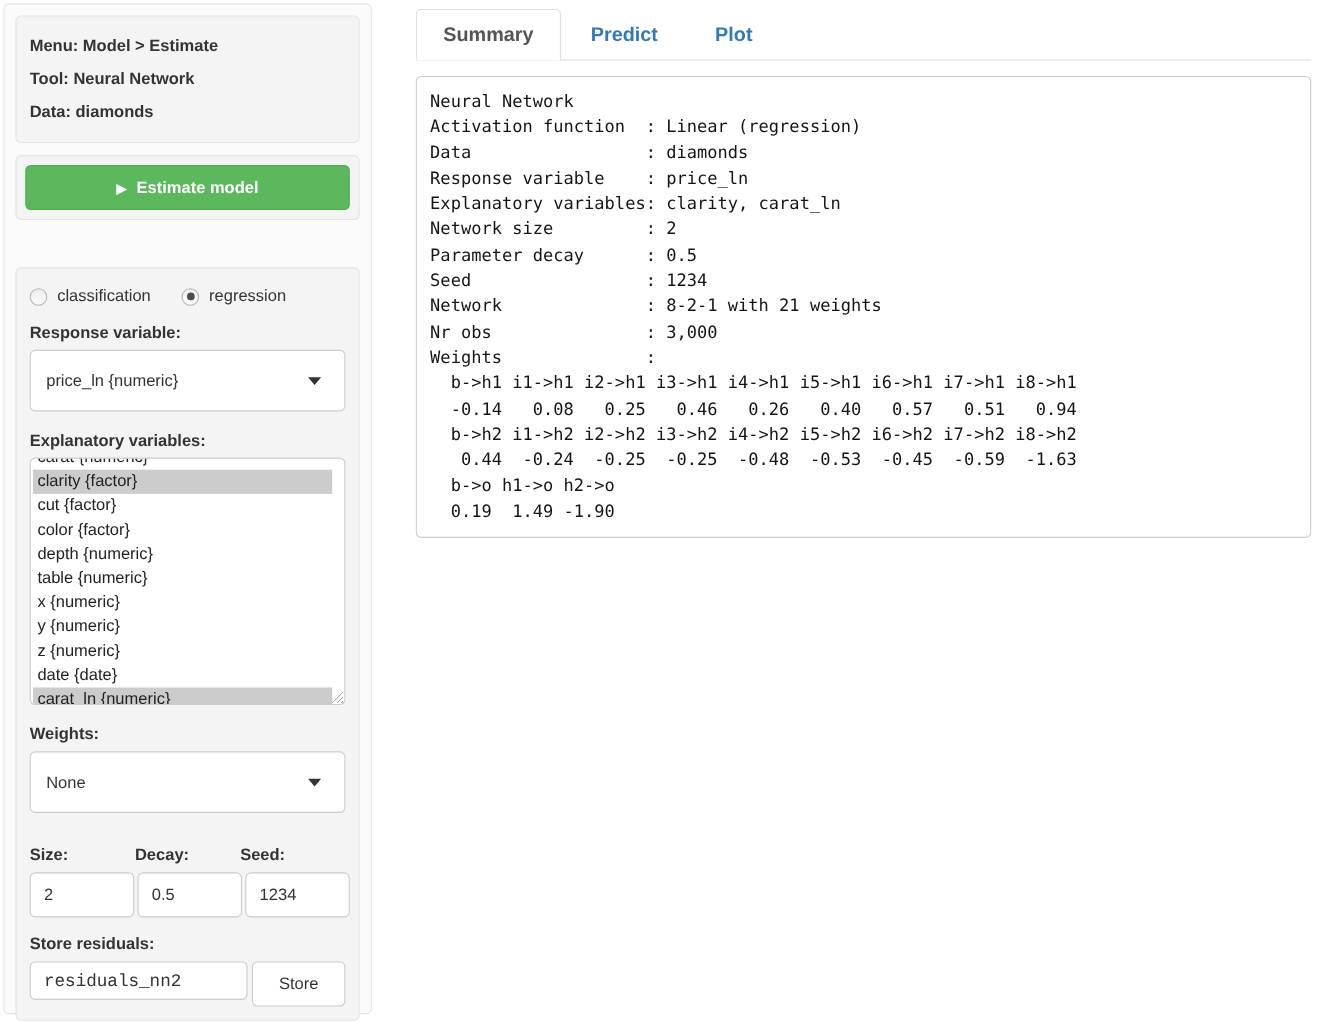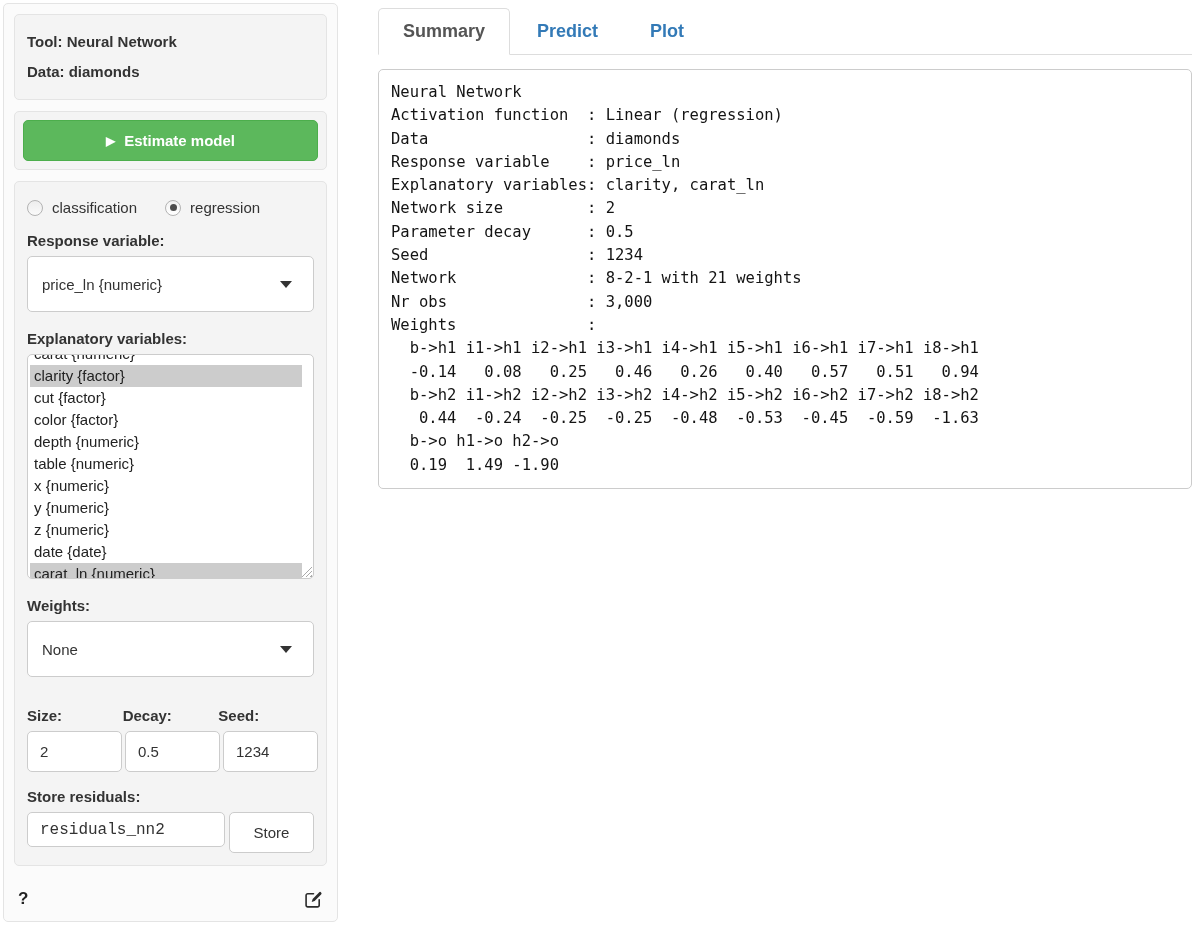--- a/index.html
+++ b/index.html
@@ -37,21 +37,21 @@
     background:#5cb85c;
     border:1px solid #4cae4c;
     border-radius:5px;
     color:#fff; font-weight:bold; font-size:15px;
     font-family:"Liberation Sans", sans-serif;
     display:flex; align-items:center; justify-content:center; gap:9px;
     cursor:pointer;
   }
   .play-glyph { font-size:12px; line-height:1; }
 
-  .form-well { display:flex; flex-direction:column; }
+  .form-well { display:flex; flex-direction:column;margin-top:32px; }
 
   .radio-row { display:flex; align-items:center; gap:28px; margin:5px 0 16px 0; }
   .radio-opt { display:flex; align-items:center; gap:9px; font-size:15px; cursor:pointer; }
   .radio-circle {
     width:16px; height:16px; border-radius:50%;
     border:1px solid #b3b3b3;
     background:linear-gradient(#ededed,#fafafa);
     display:flex; align-items:center; justify-content:center;
   }
   .radio-opt.checked .radio-circle { background:linear-gradient(#f2f2f2,#fff); }
@@ -159,20 +159,21 @@
     white-space:pre;
     overflow:hidden;
   }
 </style>
 </head>
 <body>
 
 <div class="sidebar">
 
   <div class="well">
+    <div class="info-line">Menu: Model &gt; Estimate</div>
     <div class="info-line">Tool: Neural Network</div>
     <div class="info-line">Data: diamonds</div>
   </div>
 
   <div class="well well-btn">
     <button class="btn-estimate">
       <span class="play-glyph">▶</span>
       <span>Estimate model</span>
     </button>
   </div>

